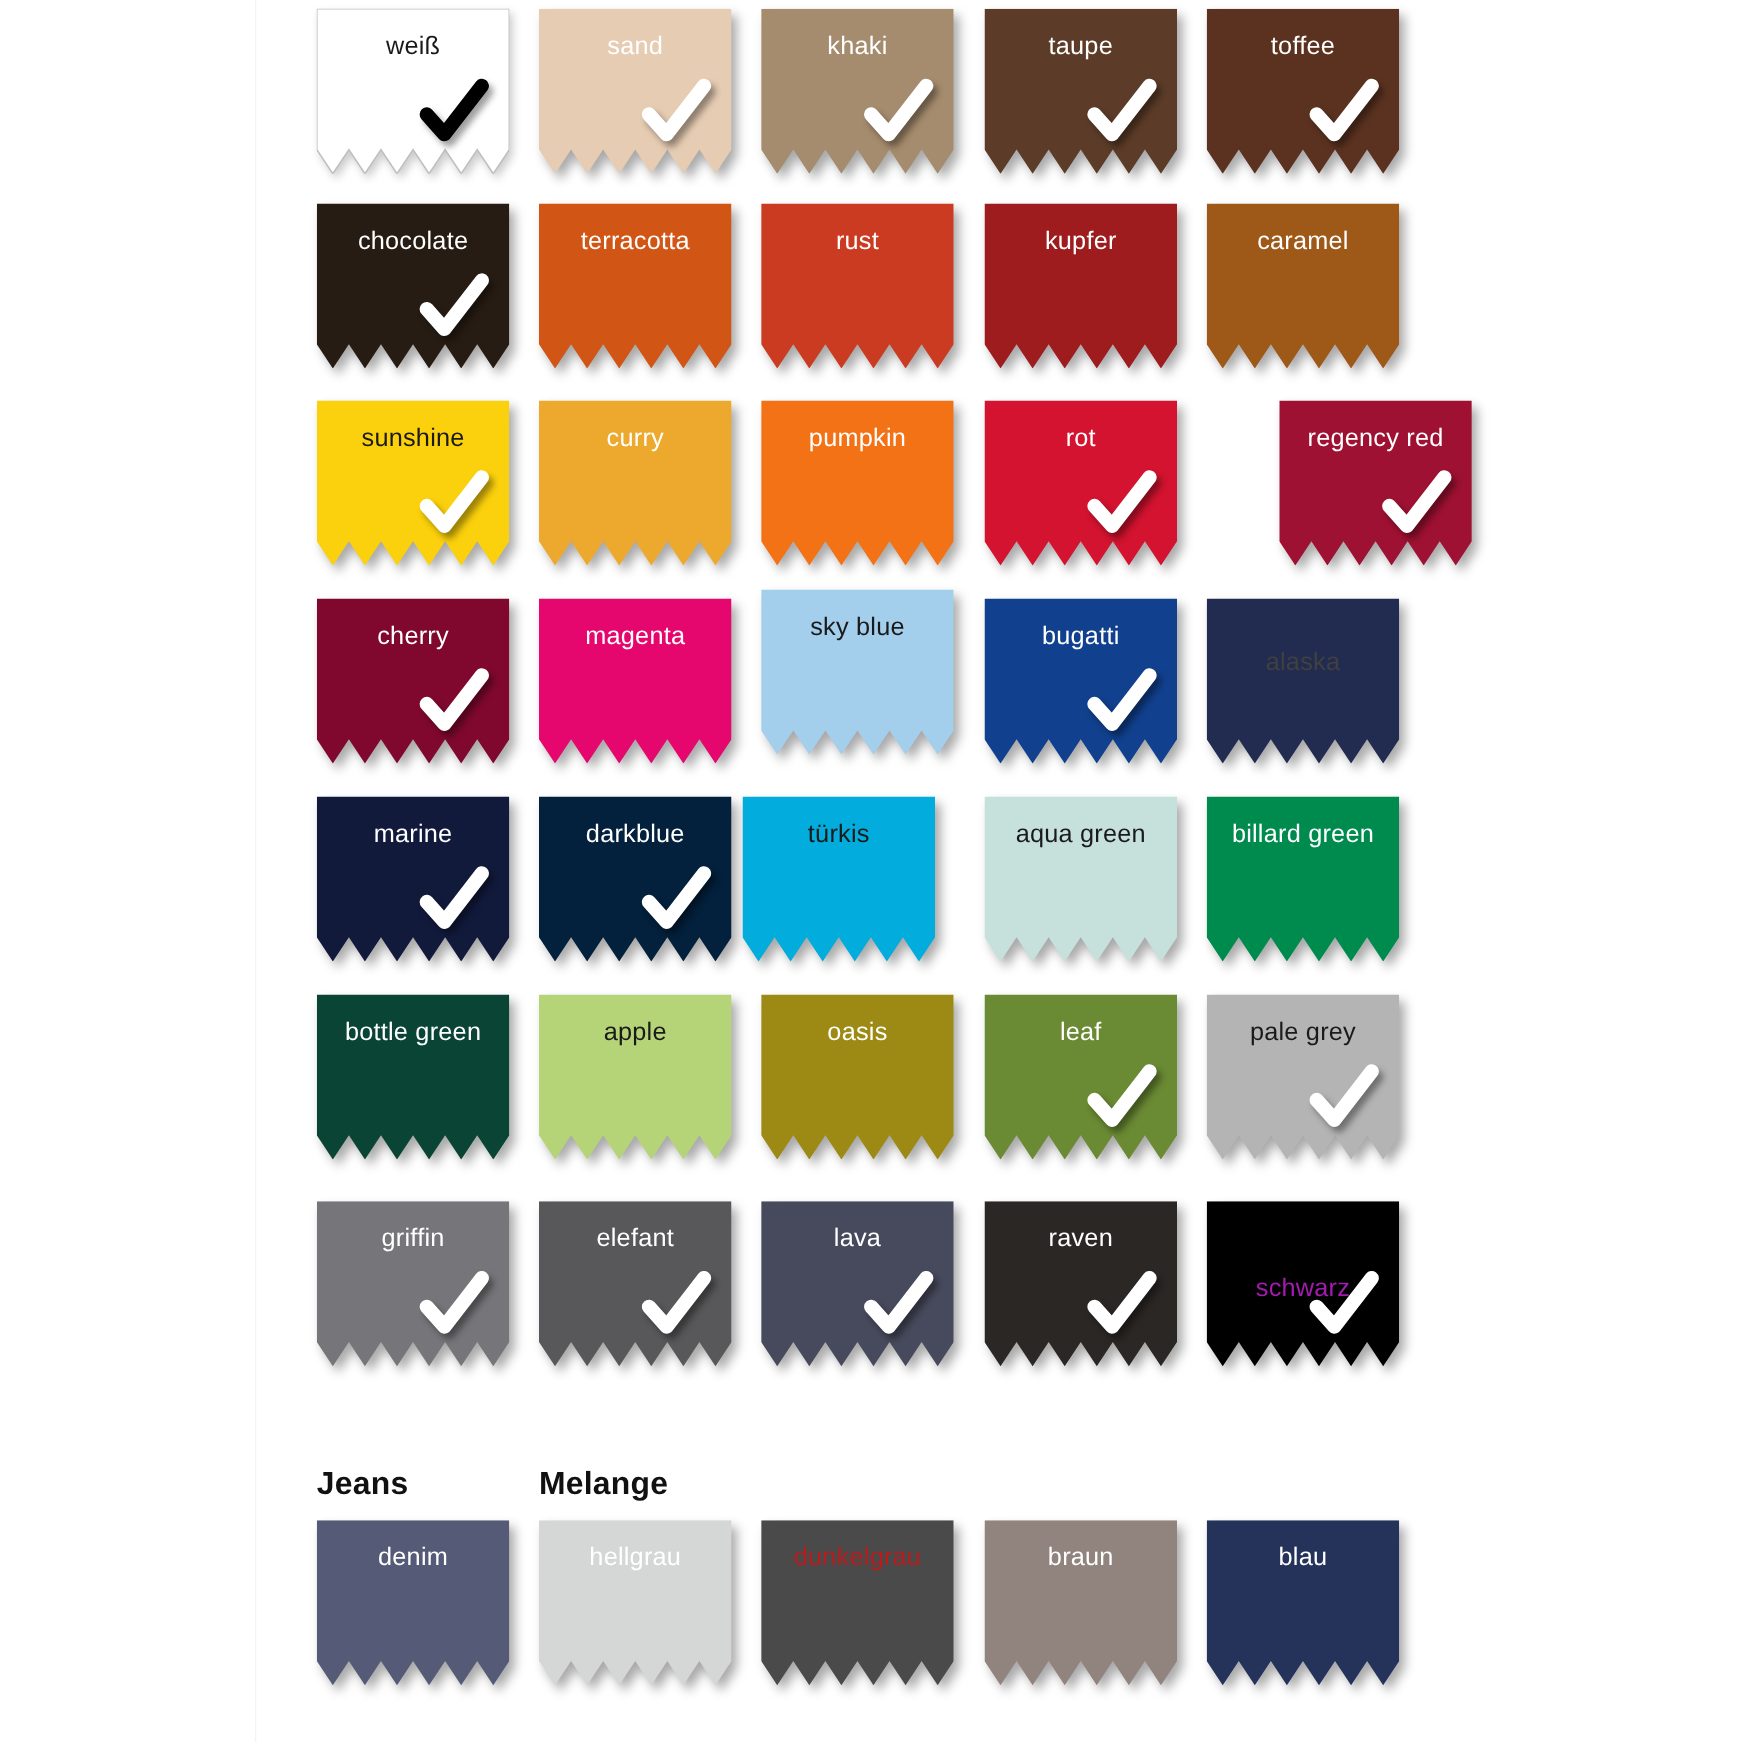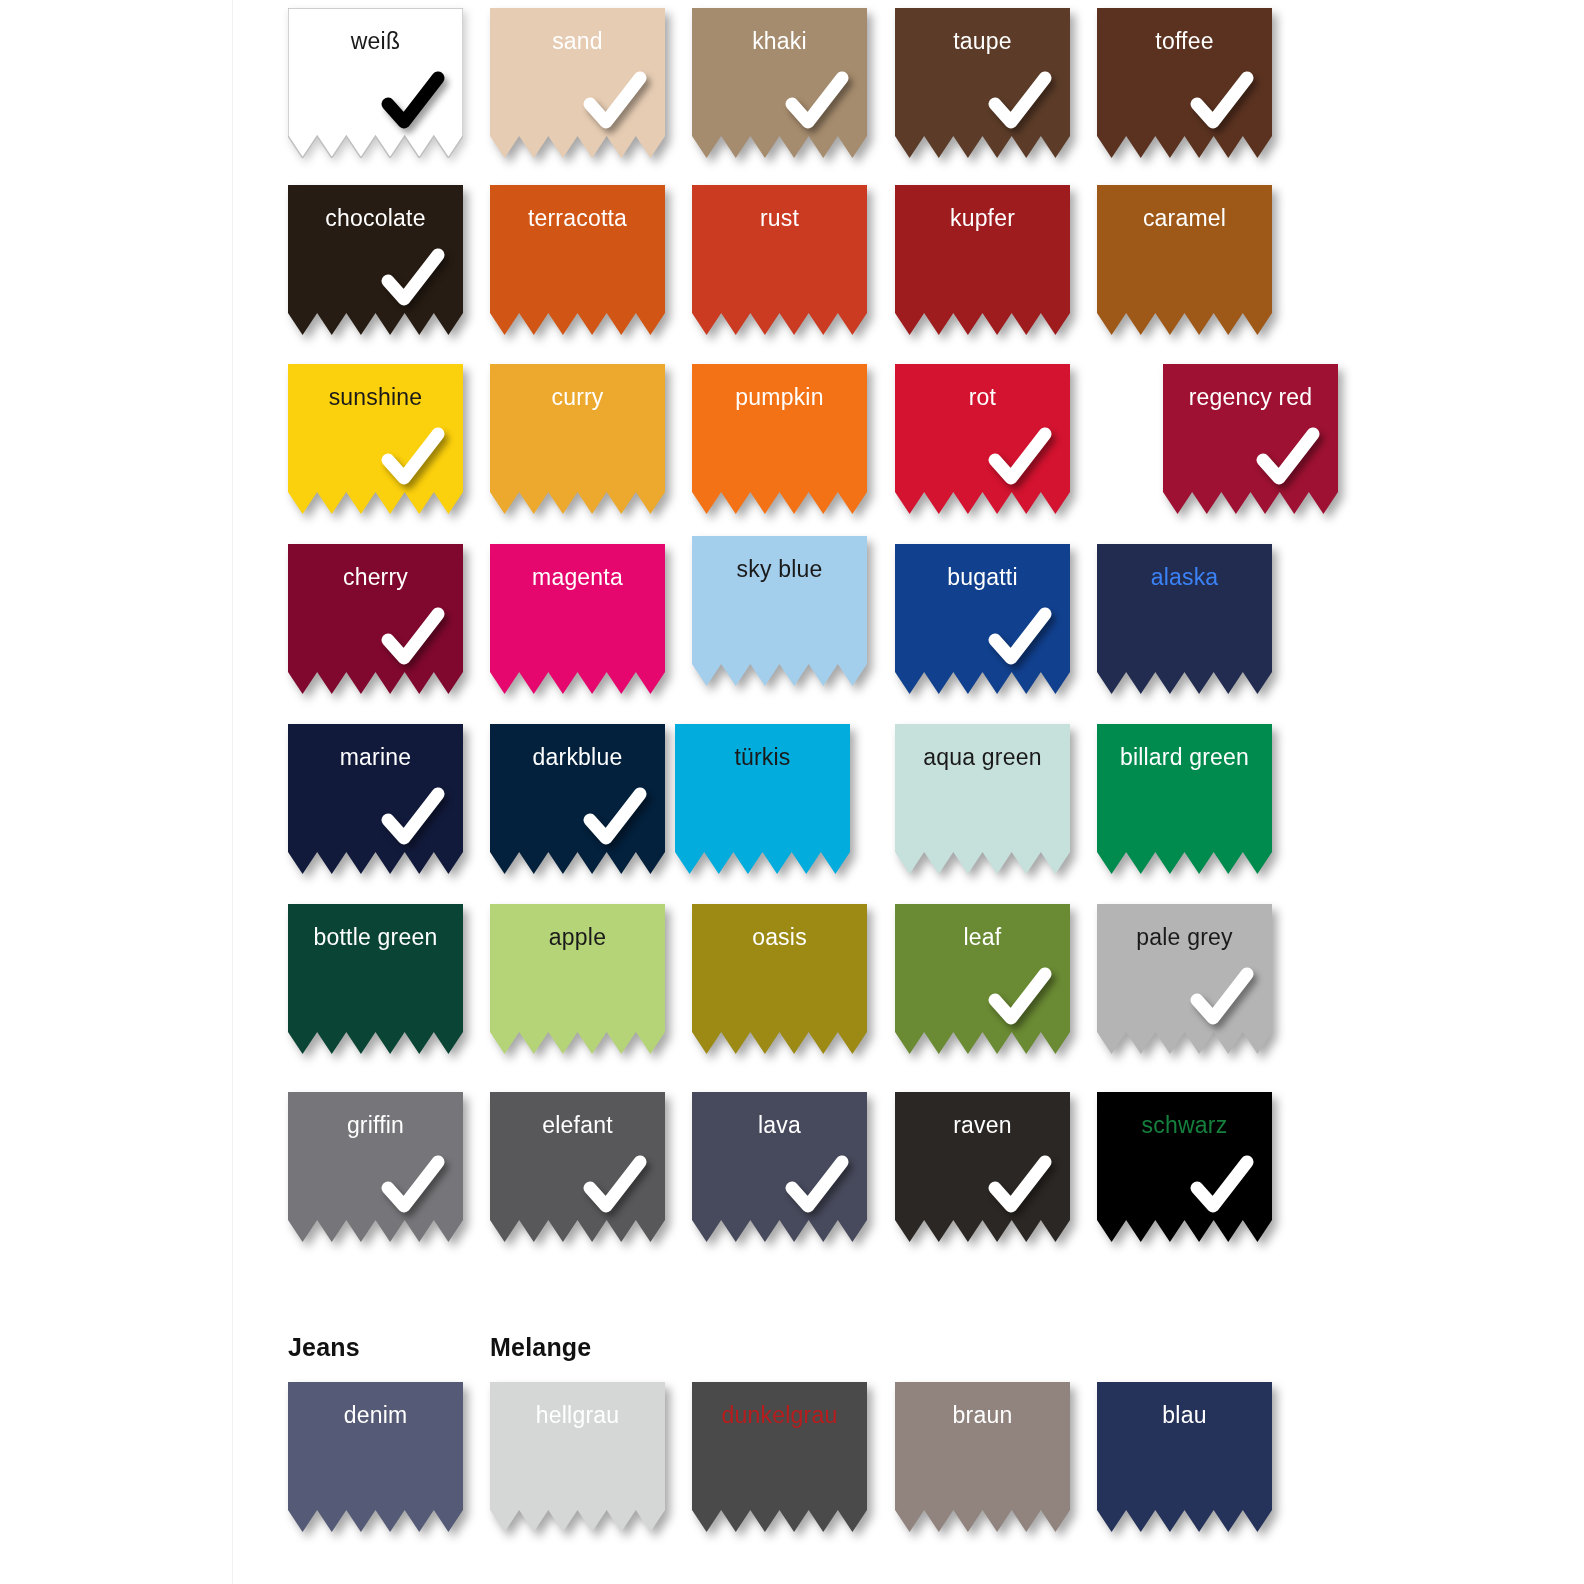--- a/index.html
+++ b/index.html
@@ -75,21 +75,21 @@
   }
   .swatch .check svg { display: block; }
 
   
   .swatch.outlined .body {
     filter: drop-shadow(3px 4px 4px rgba(0,0,0,0.20));
   }
 
   .section-heading {
     position: absolute;
-    font-size: 25px;
+    font-size: 29px;
     font-weight: bold;
     color: #111111;
     letter-spacing: 0.2px;
     white-space: nowrap;
   }
 </style>
 </head>
 <body>
 
 <div id="page">
@@ -301,21 +301,21 @@
             <path d="M12 38 L28 56 L62 12" fill="none" stroke="#FFFFFF" stroke-width="13" stroke-linecap="round" stroke-linejoin="round"></path>
           </svg>
         </div>
       </div>
       <div class="swatch" style="left: 1097px; top: 544px;">
         <div class="body">
           <svg width="175" height="150" viewBox="0 0 175 150">
             <path d="M 0 0 L 175 0 L 175 128 L 160.42 150 L 145.83 128 L 131.25 150 L 116.67 128 L 102.08 150 L 87.50 128 L 72.92 150 L 58.33 128 L 43.75 150 L 29.17 128 L 14.58 150 L 0.00 128 Z" fill="#222C50"></path>
           </svg>
         </div>
-        <div class="label" style="color: #3b82f6;">alaska</div>
+        <div class="label" style="color: #404040; margin-top: 24px;">alaska</div>
       </div>
       <div class="swatch" style="left: 288px; top: 724px;">
         <div class="body">
           <svg width="175" height="150" viewBox="0 0 175 150">
             <path d="M 0 0 L 175 0 L 175 128 L 160.42 150 L 145.83 128 L 131.25 150 L 116.67 128 L 102.08 150 L 87.50 128 L 72.92 150 L 58.33 128 L 43.75 150 L 29.17 128 L 14.58 150 L 0.00 128 Z" fill="#121A3C"></path>
           </svg>
         </div>
         <div class="label" style="color: rgb(255, 255, 255);">marine</div>
         <div class="check">
           <svg width="74" height="74" viewBox="0 0 74 74" style="filter: drop-shadow(rgba(0, 0, 0, 0.38) 4px 5px 3px);">
@@ -461,21 +461,21 @@
             <path d="M12 38 L28 56 L62 12" fill="none" stroke="#FFFFFF" stroke-width="13" stroke-linecap="round" stroke-linejoin="round"></path>
           </svg>
         </div>
       </div>
       <div class="swatch" style="left: 1097px; top: 1092px;">
         <div class="body">
           <svg width="175" height="150" viewBox="0 0 175 150">
             <path d="M 0 0 L 175 0 L 175 128 L 160.42 150 L 145.83 128 L 131.25 150 L 116.67 128 L 102.08 150 L 87.50 128 L 72.92 150 L 58.33 128 L 43.75 150 L 29.17 128 L 14.58 150 L 0.00 128 Z" fill="#000000"></path>
           </svg>
         </div>
-        <div class="label" style="color: #15803d;">schwarz</div>
+        <div class="label" style="color: #a21caf; margin-top: 45px;">schwarz</div>
         <div class="check">
           <svg width="74" height="74" viewBox="0 0 74 74" style="filter: drop-shadow(rgba(0, 0, 0, 0.38) 4px 5px 3px);">
             <path d="M12 38 L28 56 L62 12" fill="none" stroke="#FFFFFF" stroke-width="13" stroke-linecap="round" stroke-linejoin="round"></path>
           </svg>
         </div>
       </div>
       <div class="section-heading" style="left: 288px; top: 1333px;">Jeans</div>
       <div class="section-heading" style="left: 490px; top: 1333px;">Melange</div>
       <div class="swatch" style="left: 288px; top: 1382px;">
         <div class="body">

